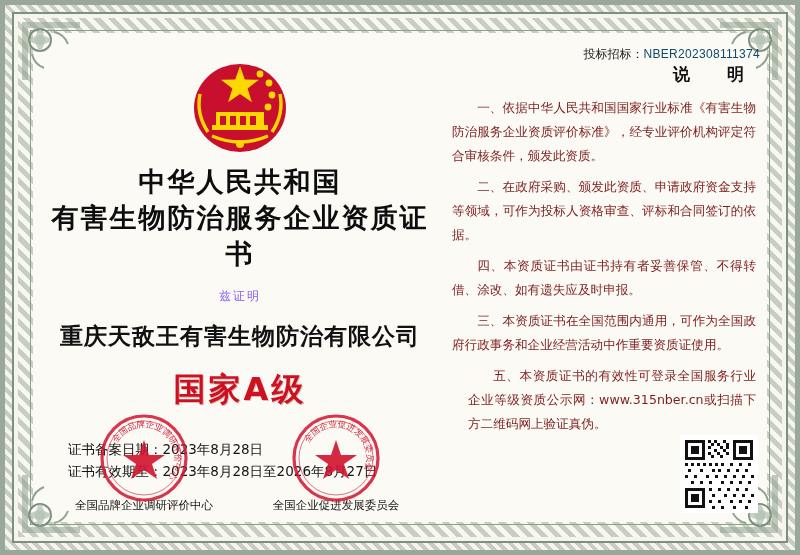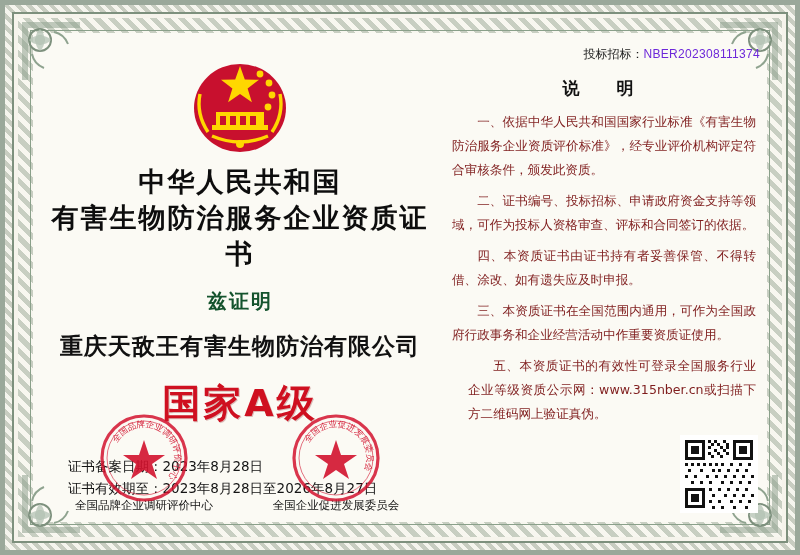--- a/index.html
+++ b/index.html
@@ -113,39 +113,38 @@
     font-weight: bold;
     font-size: 27px;
     letter-spacing: 2px;
     line-height: 36px;
     color: #0d0d0d;
   }
 
   .hereby {
     margin-top: 16px;
     font-family: "DejaVu Sans", "Liberation Sans", sans-serif;
-    font-size: 20px;
+    font-size: 12px;
     letter-spacing: 2px;
-    color: #14532d;
-    font-weight: bold;
+    color: #8b5cf6;
   }
 
   .company {
     margin-top: 16px;
     font-family: Liberation Sans, sans-serif;
     font-size: 23px;
     font-weight: bold;
     letter-spacing: 1px;
     color: #111;
   }
 
   .grade {
     margin-top: 16px;
     font-family: "DejaVu Sans", "Liberation Sans", sans-serif;
-    font-size: 38px;
+    font-size: 32px;
     font-weight: bold;
     letter-spacing: 3px;
     color: #cf1020;
     text-shadow: 1px 1px 0 rgba(120,0,0,0.25);
   }
 
   .dates {
     margin-top: 26px;
     align-self: flex-start;
     margin-left: 28px;
@@ -188,28 +187,27 @@
   
   .cert-no {
     text-align: right;
     font-family: "DejaVu Sans", "Liberation Sans", sans-serif;
     font-size: 12px;
     color: #1a1a1a;
     margin-top: 6px;
     white-space: nowrap;
   }
   .cert-no .num {
-    color: #6d28d9;
+    color: #0c4a6e;
     font-family: "Liberation Sans", sans-serif;
     letter-spacing: 0.3px;
   }
 
   .notes-title {
-    margin-top: 14px;
-    text-align: center;
+    text-align: right;
     font-family: "DejaVu Sans", "Liberation Sans", sans-serif;
     font-size: 17px;
     font-weight: bold;
     letter-spacing: 10px;
     color: #111;
     padding-right: 6px;
   }
 
   .notes {
     margin-top: 10px;
@@ -386,21 +384,21 @@
     <div class="right-col">
 
       <div class="cert-no">
         <span>投标招标：</span><span class="num">NBER202308111374</span>
       </div>
 
       <div class="notes-title">说　明</div>
 
       <div class="notes">
         <div class="note">一、依据中华人民共和国国家行业标准《有害生物防治服务企业资质评价标准》，经专业评价机构评定符合审核条件，颁发此资质。</div>
-        <div class="note">二、证书编号、投标招标、申请政府资金支持等领域，可作为投标人资格审查、评标和合同签订的依据。</div>
+        <div class="note">二、在政府采购、颁发此资质、申请政府资金支持等领域，可作为投标人资格审查、评标和合同签订的依据。</div>
         <div class="note">四、本资质证书由证书持有者妥善保管、不得转借、涂改、如有遗失应及时申报。</div>
         <div class="note">三、本资质证书在全国范围内通用，可作为全国政府行政事务和企业经营活动中作重要资质证使用。</div>
         <div class="note last">五、本资质证书的有效性可登录全国服务行业企业等级资质公示网：www.315nber.cn或扫描下方二维码网上验证真伪。</div>
       </div>
 
       <div class="qr">
         <svg width="74" height="74" viewBox="0 0 74 74" shape-rendering="crispEdges">
           <rect width="74" height="74" fill="#ffffff"></rect>
           <g fill="#111111">
 

